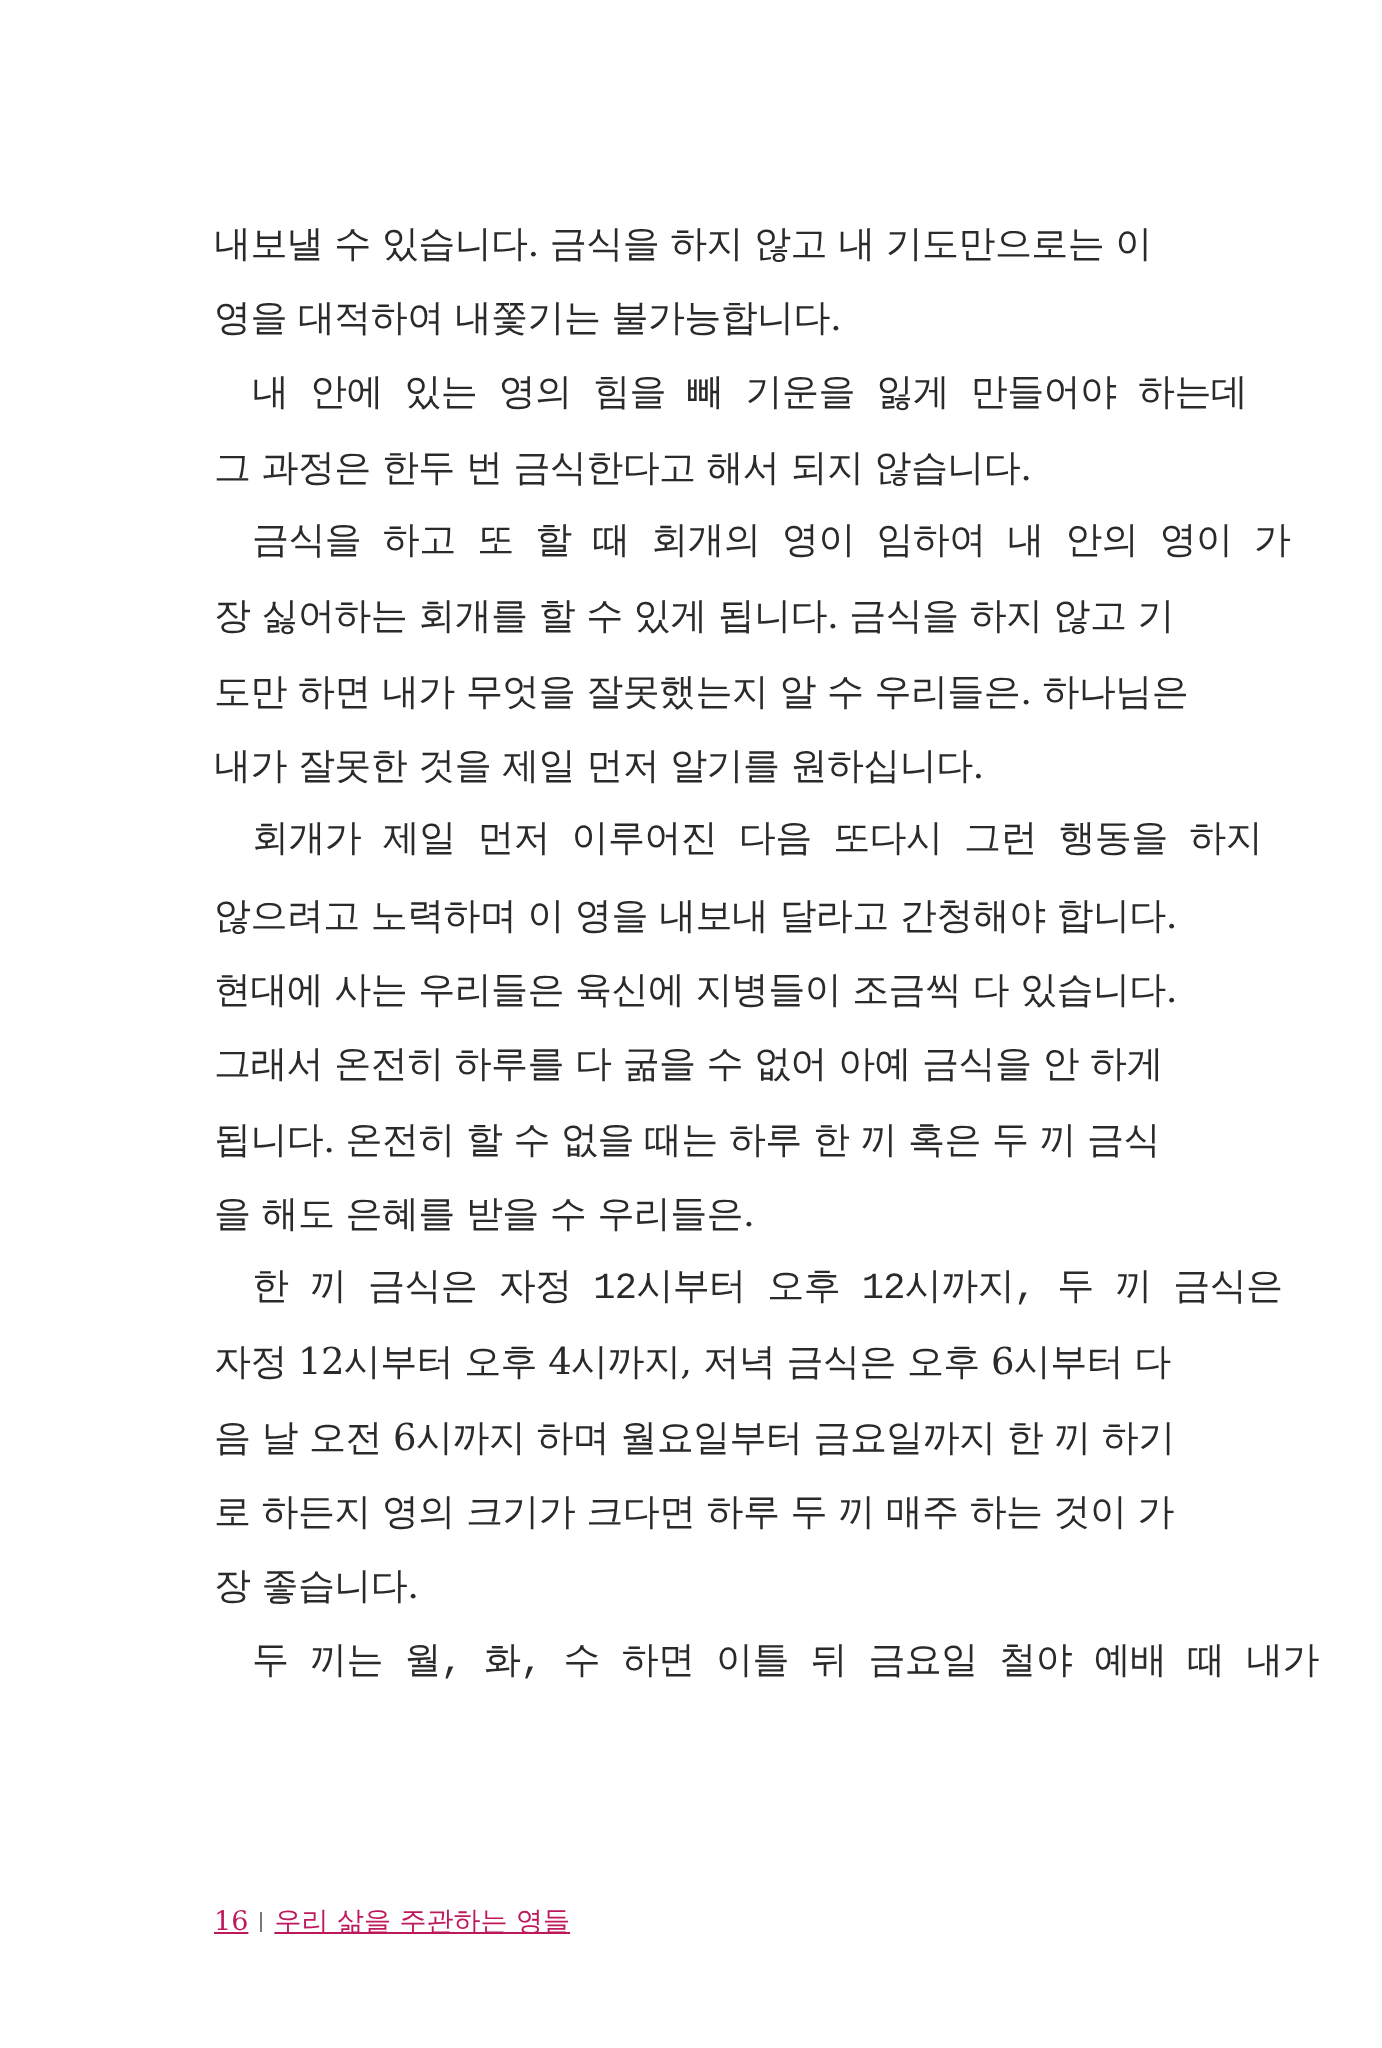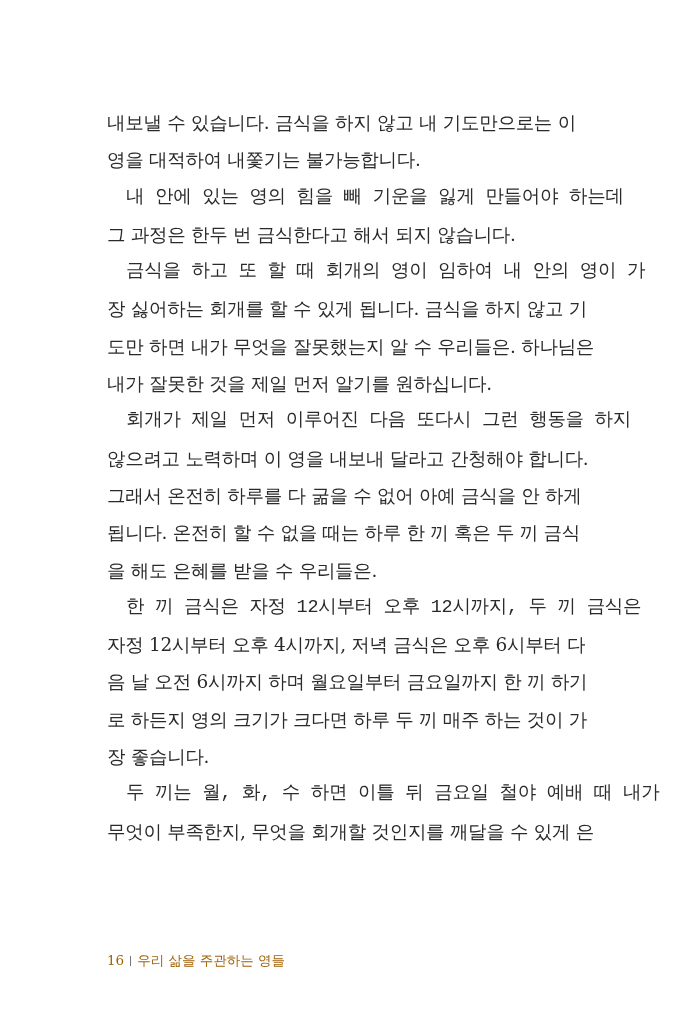--- a/index.html
+++ b/index.html
@@ -42,22 +42,23 @@
   }
   .line.indent {
     padding-left: 19px;
     font-family: Liberation Mono, monospace;
   }
   .footer {
     position: absolute;
     left: 107px;
     top: 952px;
     font-size: 13.5px;
-    color: #a16207;
+    color: #be185d;
     white-space: nowrap;
+    text-decoration: underline;
   }
   .footer .sep {
     display: inline-block;
     width: 1px;
     height: 10px;
     background: #777;
     margin: 0 6px;
     vertical-align: -1px;
   }
 </style>
@@ -69,28 +70,28 @@
     <div class="line">내보낼 수 있습니다. 금식을 하지 않고 내 기도만으로는 이</div>
     <div class="line last">영을 대적하여 내쫓기는 불가능합니다.</div>
     <div class="line indent">내 안에 있는 영의 힘을 빼 기운을 잃게 만들어야 하는데</div>
     <div class="line last">그 과정은 한두 번 금식한다고 해서 되지 않습니다.</div>
     <div class="line indent">금식을 하고 또 할 때 회개의 영이 임하여 내 안의 영이 가</div>
     <div class="line">장 싫어하는 회개를 할 수 있게 됩니다. 금식을 하지 않고 기</div>
     <div class="line">도만 하면 내가 무엇을 잘못했는지 알 수 우리들은. 하나님은</div>
     <div class="line last">내가 잘못한 것을 제일 먼저 알기를 원하십니다.</div>
     <div class="line indent">회개가 제일 먼저 이루어진 다음 또다시 그런 행동을 하지</div>
     <div class="line">않으려고 노력하며 이 영을 내보내 달라고 간청해야 합니다.</div>
+    <div class="line">현대에 사는 우리들은 육신에 지병들이 조금씩 다 있습니다.</div>
     <div class="line">그래서 온전히 하루를 다 굶을 수 없어 아예 금식을 안 하게</div>
     <div class="line">됩니다. 온전히 할 수 없을 때는 하루 한 끼 혹은 두 끼 금식</div>
     <div class="line last">을 해도 은혜를 받을 수 우리들은.</div>
     <div class="line indent">한 끼 금식은 자정 12시부터 오후 12시까지, 두 끼 금식은</div>
     <div class="line">자정 12시부터 오후 4시까지, 저녁 금식은 오후 6시부터 다</div>
     <div class="line">음 날 오전 6시까지 하며 월요일부터 금요일까지 한 끼 하기</div>
     <div class="line">로 하든지 영의 크기가 크다면 하루 두 끼 매주 하는 것이 가</div>
     <div class="line last">장 좋습니다.</div>
     <div class="line indent">두 끼는 월, 화, 수 하면 이틀 뒤 금요일 철야 예배 때 내가</div>
-    <div class="line">무엇이 부족한지, 무엇을 회개할 것인지를 깨달을 수 있게 은</div>
   </div>
 
   <div class="footer">
     <span>16</span><span class="sep"></span><span>우리 삶을 주관하는 영들</span>
   </div>
 </div>
 
 </body></html>

